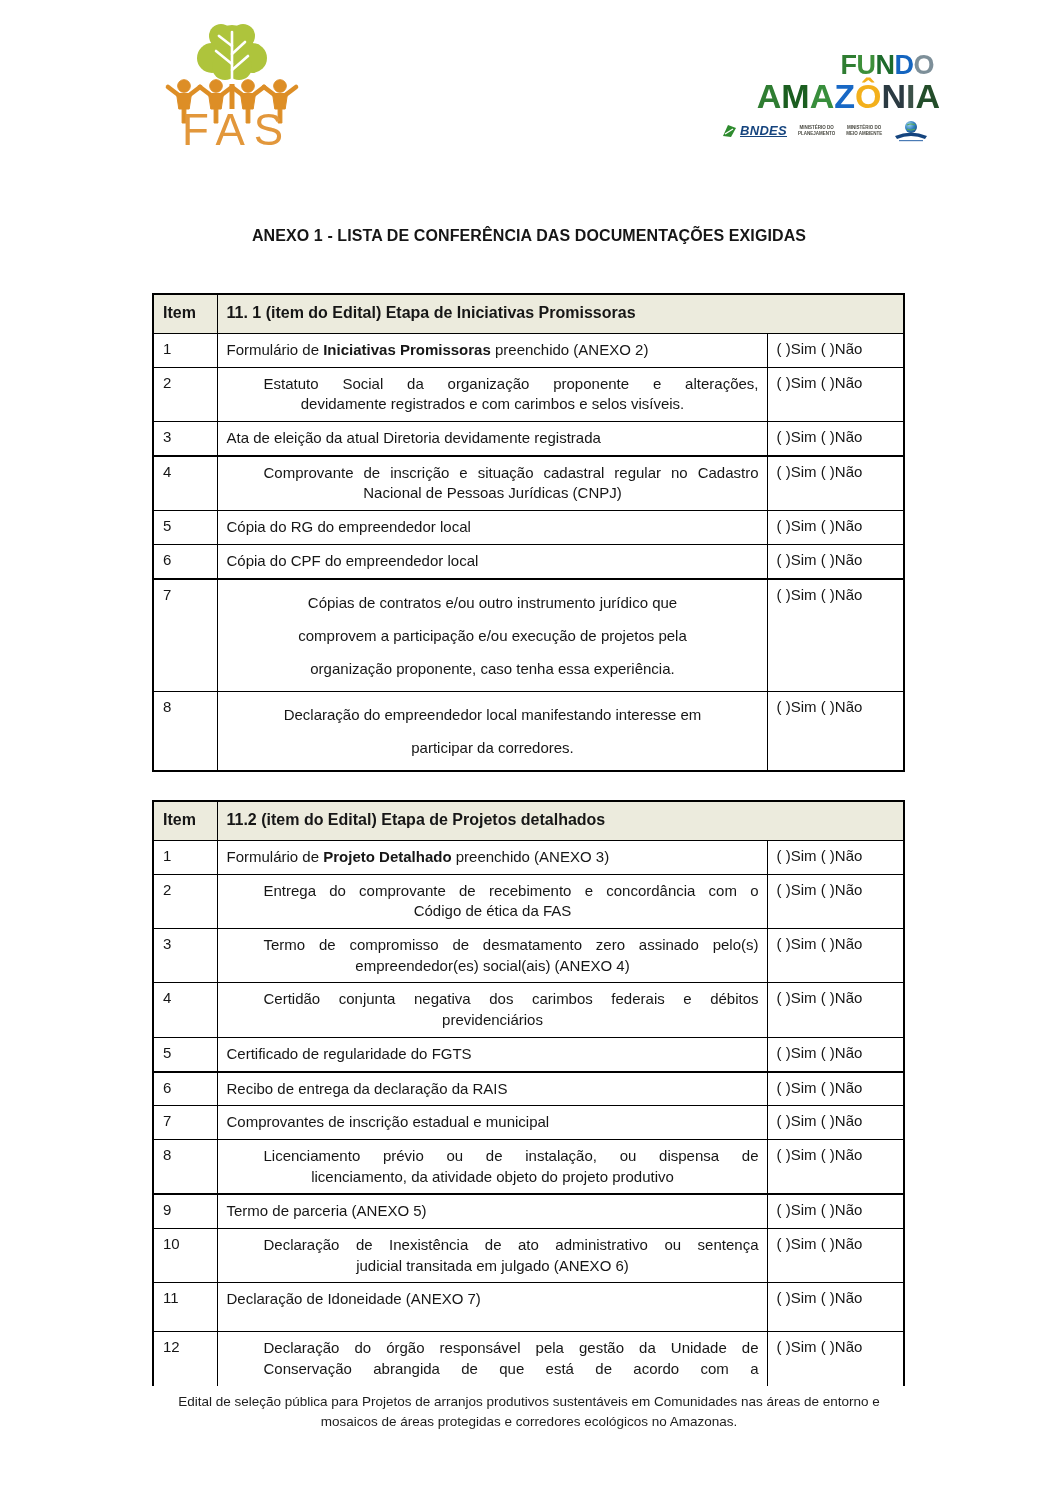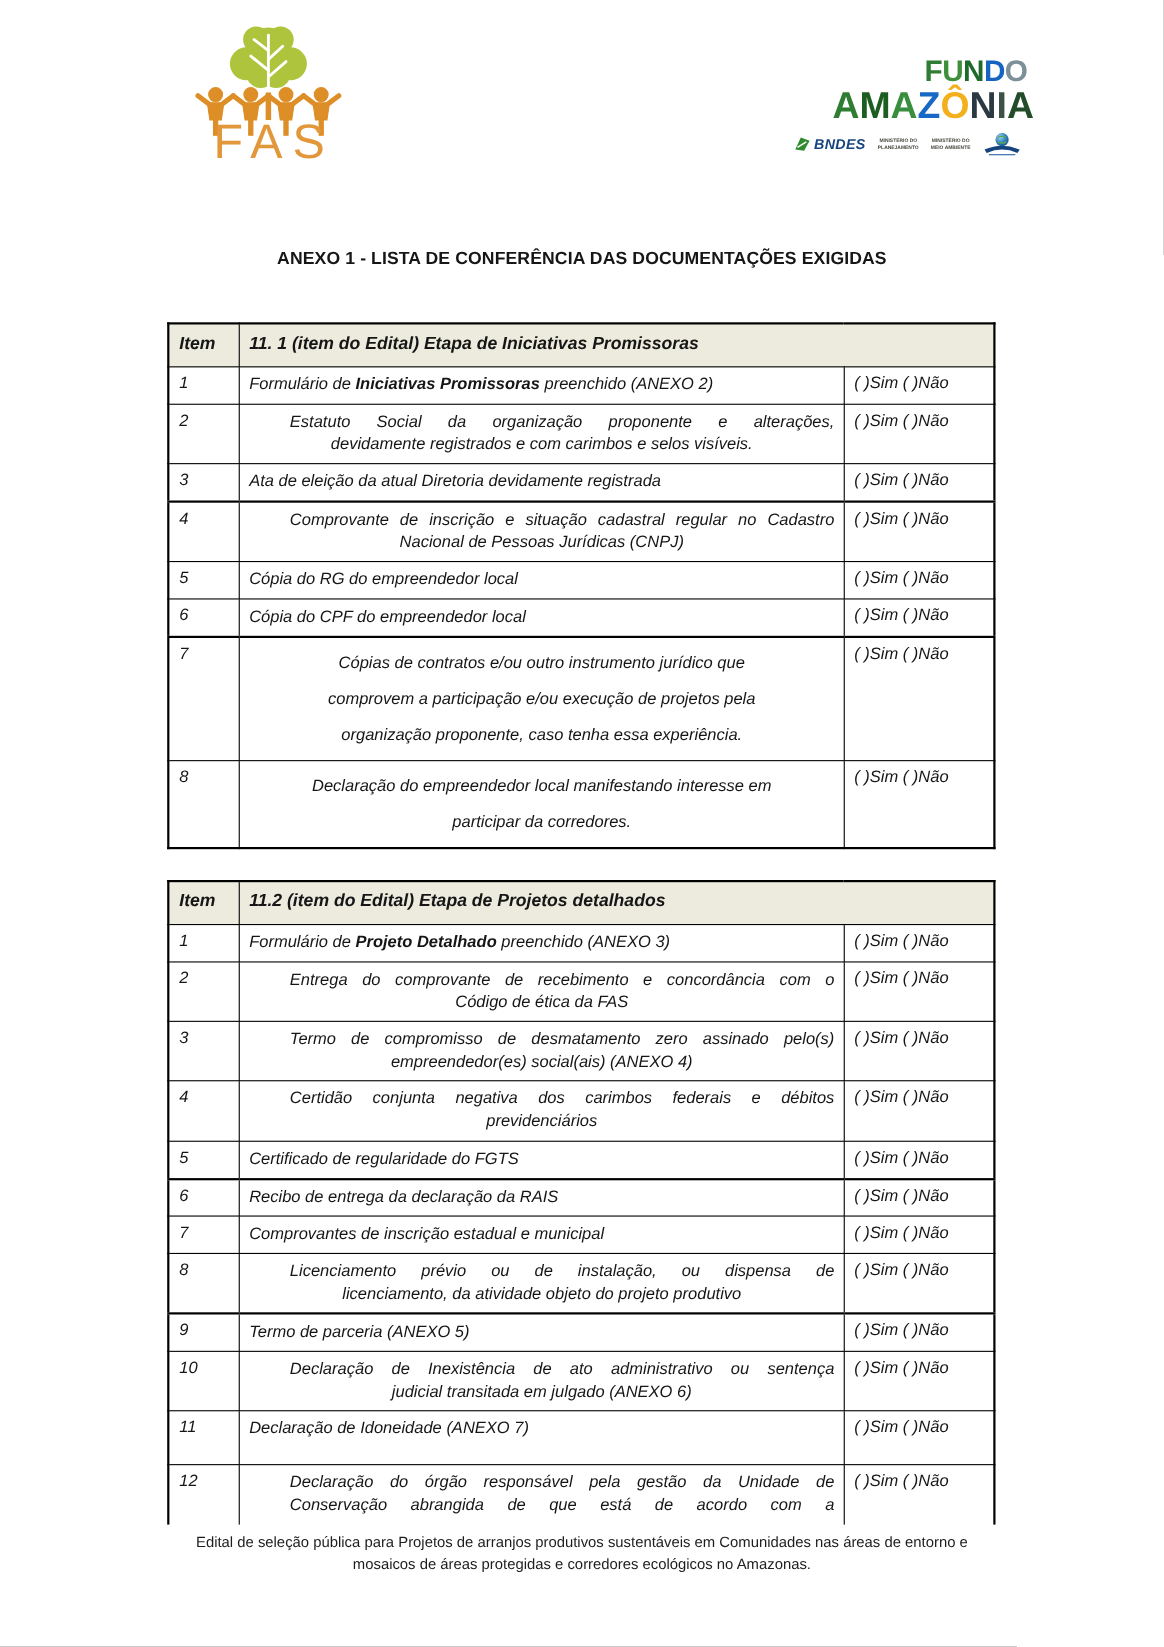--- a/index.html
+++ b/index.html
@@ -3,53 +3,52 @@
 <meta charset="utf-8">
 <style>
   html,body { margin:0; padding:0; background:#888; }
   .page {
     position:relative; width:1058px; height:1497px; margin:0 auto;
     background:#ffffff; overflow:hidden;
     font-family:"Liberation Sans","DejaVu Sans",sans-serif; color:#161616;
   }
 
   
-  .fas-logo { position:absolute; left:168px; top:12px; width:152px; height:150px;text-align:center; }
+  .fas-logo { position:absolute; left:156px; top:12px; width:152px; height:150px;text-align:center; }
   .fas-logo svg { display:block; }
   .fas-wordmark {
     position:absolute; left:26px; top:96px;
     font-size:44px; font-weight:400; letter-spacing:9px; color:#e2973b; line-height:1;
   }
 
   
   .fundo-logo { position:absolute; left:720px; top:53px; width:220px; }
   .fundo-line1 { text-align:right; font-weight:bold; font-size:27px; line-height:0.95; letter-spacing:-0.5px; padding-right:6px; white-space:nowrap; }
   .fundo-line2 { text-align:right; font-weight:bold; font-size:34px; line-height:1.0; letter-spacing:0px; white-space:nowrap; }
   .sub-logos { display:flex; align-items:center; gap:11px; margin-top:7px; padding-left:2px; }
   .bndes { display:flex; align-items:center; gap:3px; }
-  .bndes-label { font-weight:bold; font-style:italic; font-size:13px; color:#15447e; letter-spacing:0.3px; }
+  .bndes-label { font-weight:bold; font-style:italic; font-size:13px; color:#15447e; letter-spacing:0.3px;text-decoration:underline; }
   .ministry { font-size:4.5px; font-weight:bold; color:#4a4a42; line-height:1.25; white-space:pre-line; text-align:center; }
   .gov-logo { display:block; }
 
   
   .doc-title {
     position:absolute; top:227px; left:0; right:0; text-align:center;
     font-size:16px; font-weight:bold; letter-spacing:0.1px;
   }
   .page-footer {
     position:absolute; top:1392px; left:0; right:0; text-align:center;
     font-size:13.5px; line-height:20px; color:#1d1d1d;
   }
 
   
   table.checklist {
     position:absolute; left:152px; width:753px;
     border-collapse:collapse; table-layout:fixed;
     border:2.5px solid #000;
-    font-style:italic;
   }
   #table1 { top:293px; }
   #table2 { top:800px; border-bottom:none; }
   #table2 tr:last-child td { border-bottom:none; }
 
   .checklist th, .checklist td { border:1.5px solid #000; vertical-align:top; }
   .checklist thead th {
     background:#ecebdd; text-align:left; font-size:16px; font-weight:bold;
     padding:9px 6px 9px 9px; height:20px;
   }

